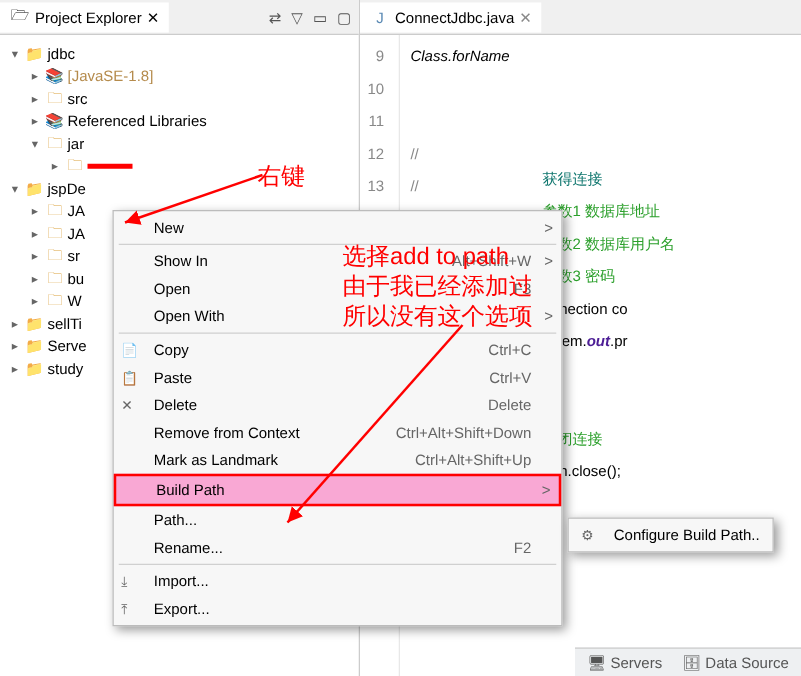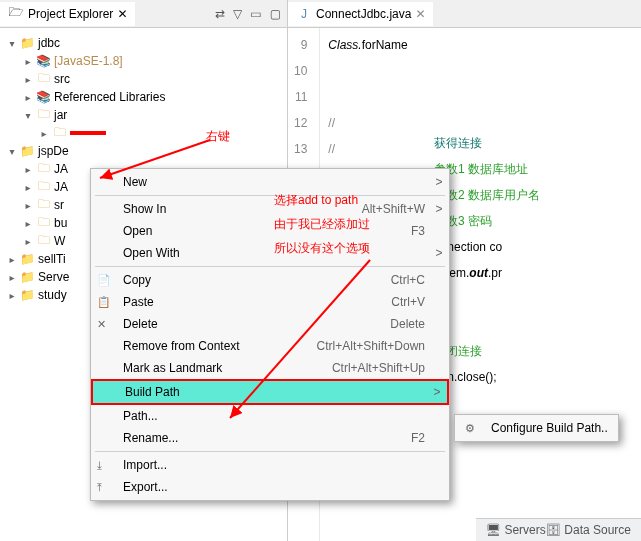--- a/index.html
+++ b/index.html
@@ -22,32 +22,32 @@
 .decor{color:#b58b4c}
 .tree-sel{border:2px solid red;padding:0 30px 0 2px}
 .right{flex:1;background:#fff;display:flex;flex-direction:column}
 .ed-tabs{display:flex;background:#f0f0f0;border-bottom:1px solid #ccc;height:28px;align-items:center}
 .ed-tab{background:#fff;padding:4px 8px;display:flex;align-items:center;gap:4px}
 .ed-close{color:#888}
 .code{flex:1;display:flex;font-family:Consolas,monospace}
 .gutter{background:#fff;border-right:1px solid #e8e8e8;text-align:right;padding:4px 12px 4px 6px;color:#888;font-size:16px;line-height:26px}
 .src{padding:4px 8px;font-size:16px;line-height:26px}
 .src .cls{color:#000;font-style:italic}
-.src .method{color:#000;}
+.src .method{color:#000;font-style:italic}
 .src .cmt2{color:#888}
-.status{position:absolute;bottom:0;right:0;background:#eef0f2;padding:4px 10px;display:flex;gap:0;color:#555;border-top:1px solid #ccc}
+.status{position:absolute;bottom:0;right:0;background:#eef0f2;padding:4px 10px;display:flex;gap:16px;color:#555;border-top:1px solid #ccc}
 .ctx{position:absolute;left:90px;top:168px;width:360px;background:#f7f7f7;border:1px solid #bcbcbc;box-shadow:3px 3px 8px rgba(0,0,0,.4);padding:2px 0}
 .ctx-row{display:flex;align-items:flex-end;padding:4px 6px;gap:10px;color:#000}
 .ctx-row .mi{width:16px;color:#666;font-size:11px}
 .ctx-row .ml{flex:1}
 .ctx-row .mk{color:#666}
 .ctx-row .marr{color:#666;width:8px;text-align:center}
 .ctx-sep{height:1px;background:#d0d0d0;margin:2px 4px}
-.ctx-hi{background:#5eead4;border:2px solid red}
-.ann{position:absolute;color:red;font-size:12px;font-weight:500}
+.ctx-hi{background:#f9a8d4;border:2px solid red}
+.ann{position:absolute;color:red;font-size:19px;font-weight:500}
 .arrow{position:absolute;pointer-events:none}
 .submenu{position:absolute;left:454px;top:414px;background:#f7f7f7;border:1px solid #bcbcbc;box-shadow:3px 3px 8px rgba(0,0,0,.4);padding:2px 0}
 .submenu .ctx-row{padding:4px 10px}
 </style>
 </head>
 <body>
 
 <div class="container">
   <div class="left">
     <div class="pe-tab">
@@ -182,21 +182,21 @@
     </div>
   </div>
 </div>
 
 <div style="position:absolute;left:434px;top:130px;font-family:Consolas,monospace;font-size:16px;line-height:26px">
   <div class="cmt" style="color:#0f766e">获得连接</div>
   <div class="cmt" style="color:#2ca02c">参数1  数据库地址</div>
   <div class="cmt" style="color:#2ca02c">参数2 数据库用户名</div>
   <div class="cmt" style="color:#2ca02c">参数3 密码</div>
   <div><span>onnection co</span></div>
-  <div><span>ystem.</span><span style="color:#000000;font-weight:bold;font-style:italic">out</span><span>.pr</span></div>
+  <div><span>ystem.</span><span style="color:#4c1d95;font-weight:bold;font-style:italic">out</span><span>.pr</span></div>
   <div style="height:52px"></div>
   <div style="color:#2ca02c">关闭连接</div>
   <div>onn.close();</div>
 </div>
 
 <div class="ctx" id="ctx">
     <div class="ctx-row">
       <span class="mi"></span>
       <span class="ml">New</span>
       <span class="mk"></span>

